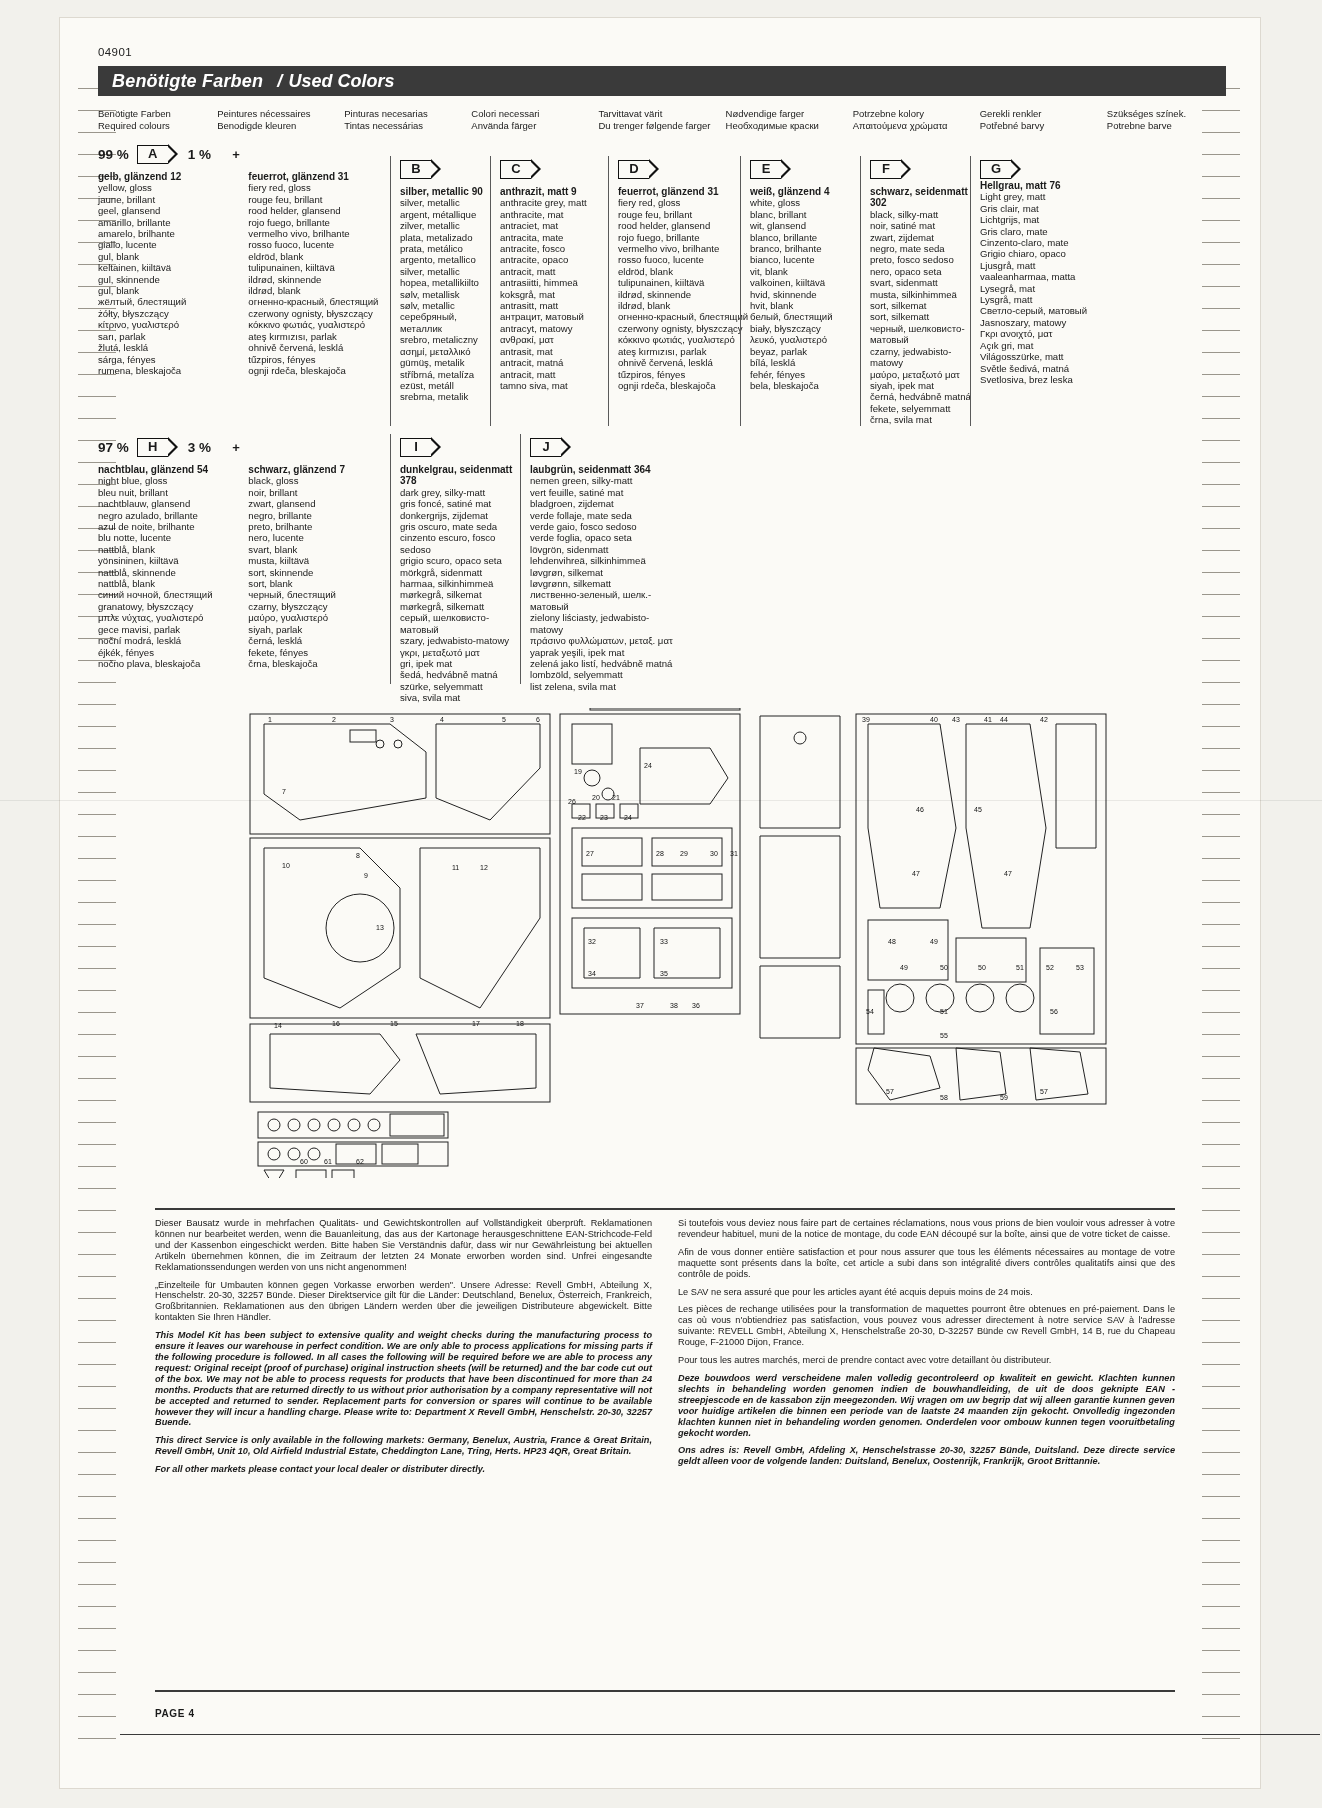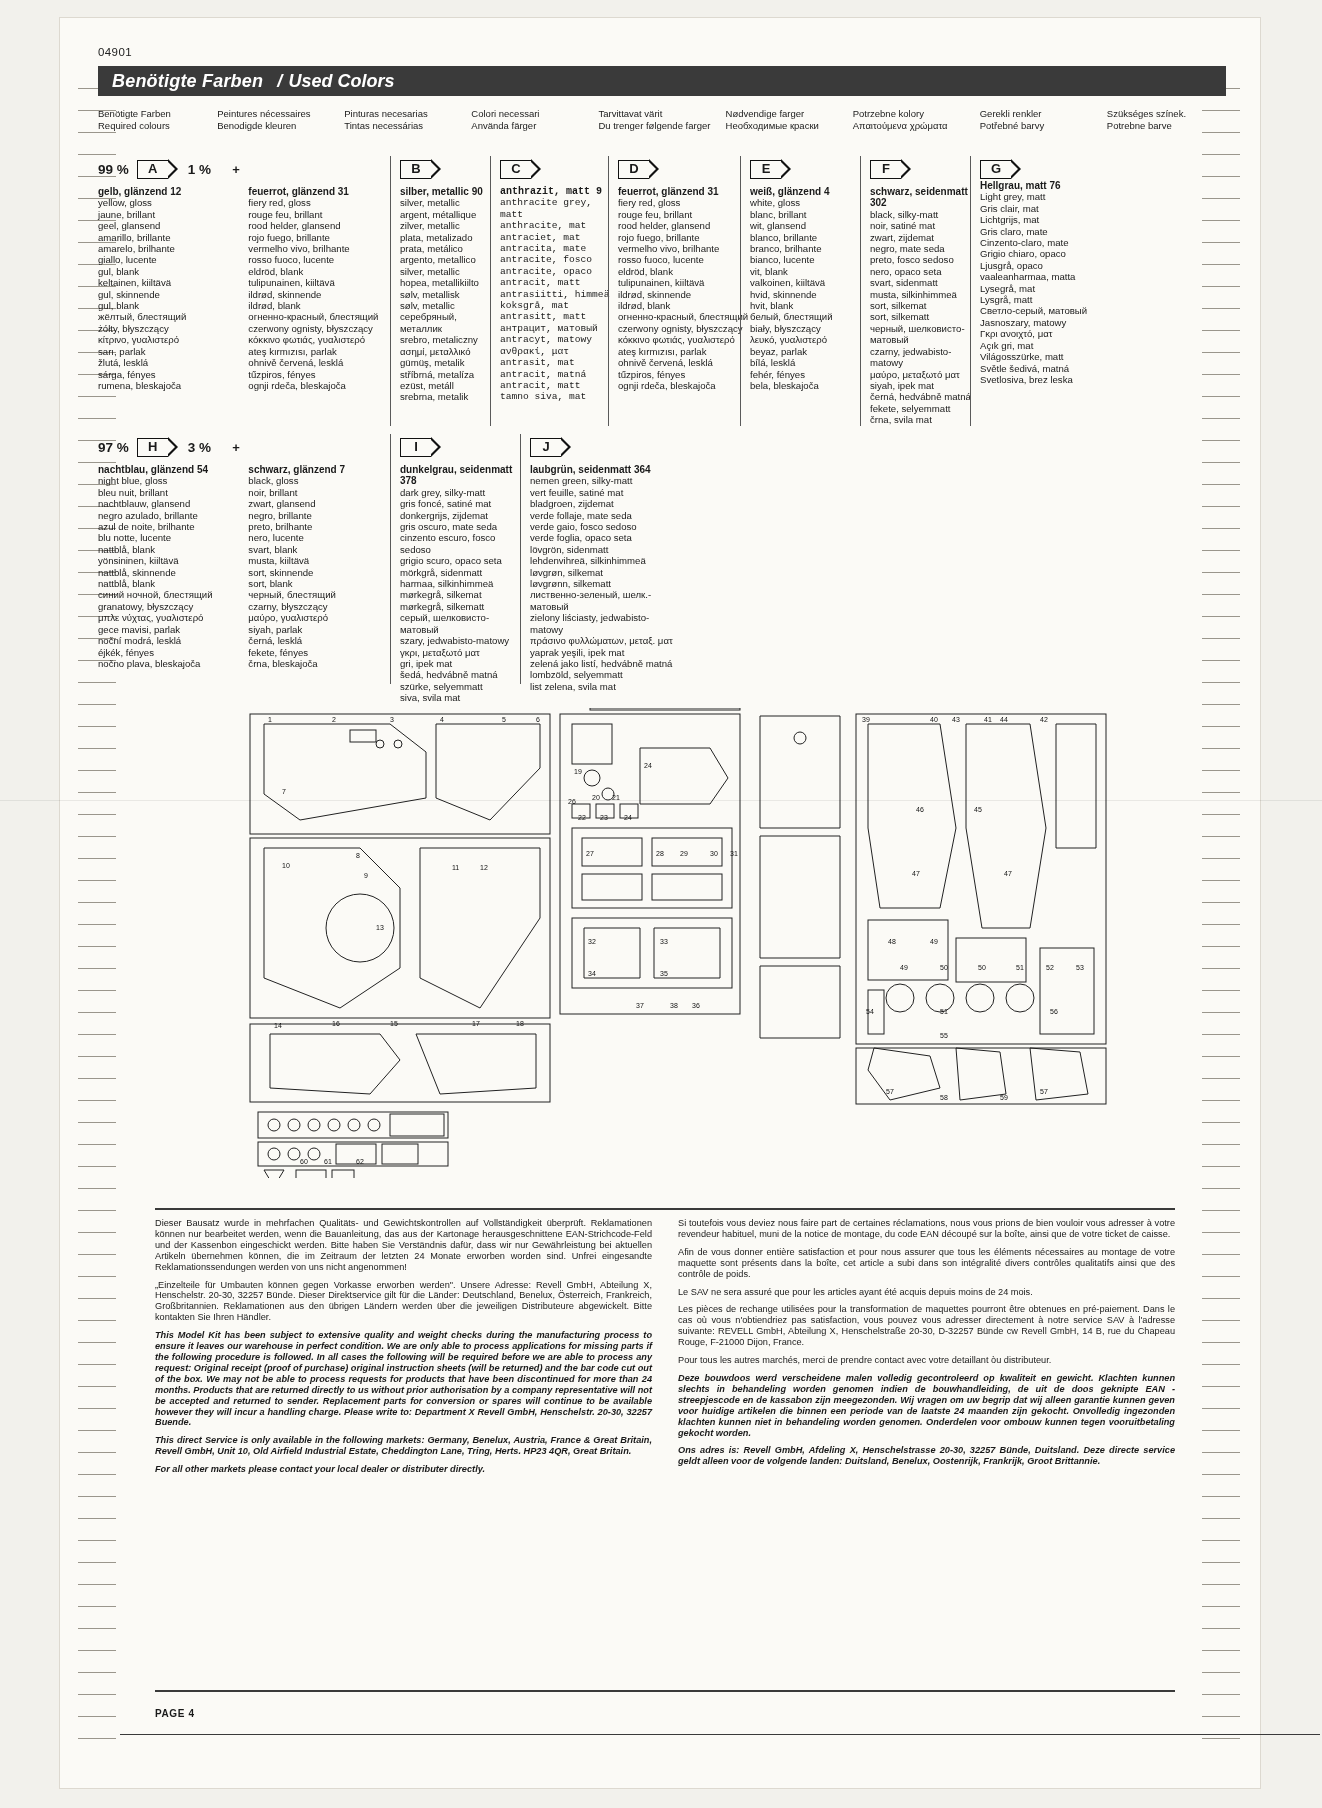--- a/index.html
+++ b/index.html
@@ -291,21 +291,21 @@
         <div>Gerekli renkler</div>
         <div>Potřebné barvy</div>
       </div>
       <div class="langcell" style="width: 120px;">
         <div>Szükséges színek.</div>
         <div>Potrebne barve</div>
       </div>
     </div>
 
   <div id="colorgrid">
-      <div class="colorblock" style="left: 38px; top: 140px; width: 300px;">
+      <div class="colorblock" style="left: 38px; top: 125px; width: 300px;">
         <div style="display:flex;align-items:center;gap:8px;height:22px;">
           <span class="pct">99 %</span>
           <span class="colcode">A</span>
           <span class="pct" style="margin-left:12px">1 %</span>
         </div>
         <div style="display:flex;gap:10px;margin-top:6px;">
           <div style="width:150px">
             <div class="namerow first">gelb, glänzend 12</div>
             <div class="namerow">yellow, gloss</div>
             <div class="namerow">jaune, brillant</div>
@@ -372,21 +372,21 @@
             <div class="namerow">stříbrná, metalíza</div>
             <div class="namerow">ezüst, metáll</div>
             <div class="namerow">srebrna, metalik</div>
           </div>
         </div>
       </div>
       <div class="colorblock" style="left: 440px; top: 140px; width: 118px;">
         <div style="display:flex;align-items:center;gap:8px;height:22px;">
           <span class="colcode">C</span>
         </div>
-        <div style="display:flex;gap:10px;margin-top:6px;font-family:Liberation Mono, monospace;">
+        <div style="display:flex;gap:10px;margin-top:6px;">
           <div style="width:118px">
             <div class="namerow first">anthrazit, matt 9</div>
             <div class="namerow">anthracite grey, matt</div>
             <div class="namerow">anthracite, mat</div>
             <div class="namerow">antraciet, mat</div>
             <div class="namerow">antracita, mate</div>
             <div class="namerow">antracite, fosco</div>
             <div class="namerow">antracite, opaco</div>
             <div class="namerow">antracit, matt</div>
             <div class="namerow">antrasiitti, himmeä</div>
@@ -489,21 +489,21 @@
         </div>
         <div style="display:flex;gap:10px;margin-top:0;">
           <div style="width:120px">
             <div class="namerow first">Hellgrau, matt 76</div>
             <div class="namerow">Light grey, matt</div>
             <div class="namerow">Gris clair, mat</div>
             <div class="namerow">Lichtgrijs, mat</div>
             <div class="namerow">Gris claro, mate</div>
             <div class="namerow">Cinzento-claro, mate</div>
             <div class="namerow">Grigio chiaro, opaco</div>
-            <div class="namerow">Ljusgrå, opaco</div>
+            <div class="namerow">Ljusgrå, matt</div>
             <div class="namerow">vaaleanharmaa, matta</div>
             <div class="namerow">Lysegrå, mat</div>
             <div class="namerow">Lysgrå, matt</div>
             <div class="namerow">Светло-серый, матовый</div>
             <div class="namerow">Jasnoszary, matowy</div>
             <div class="namerow">Γκρι ανοιχτό, ματ</div>
             <div class="namerow">Açık gri, mat</div>
             <div class="namerow">Világosszürke, matt</div>
             <div class="namerow">Světle šedivá, matná</div>
             <div class="namerow">Svetlosiva, brez leska</div>

